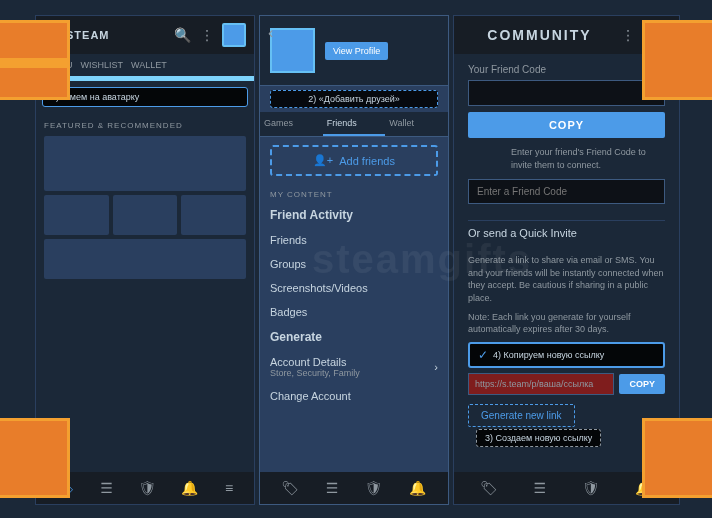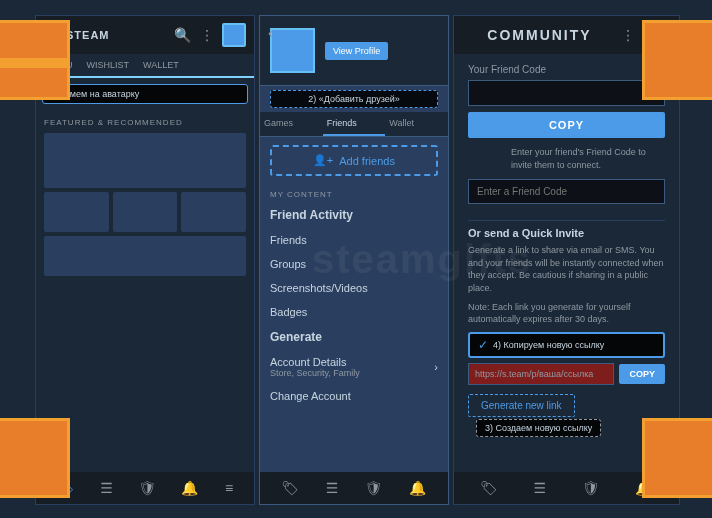--- a/index.html
+++ b/index.html
@@ -137,22 +137,21 @@
       height: 24px;
       background: #4c9be8;
       border-radius: 2px;
       border: 2px solid #66c0f4;
     }
 
     .nav-bar {
       background: #1b2838;
       padding: 4px 6px;
       display: flex;
-      gap: 6px;
-      border-bottom: 2px solid #7dd3fc;
+      border-bottom: 5px solid #7dd3fc;
     }
 
     .nav-item {
       color: #8f98a0;
       font-size: 9px;
       text-transform: uppercase;
       cursor: pointer;
       padding: 2px 4px;
     }
 
@@ -444,22 +443,22 @@
 
     .divider {
       border: none;
       border-top: 1px solid #2a3f5f;
       margin: 6px 0;
     }
 
     .quick-invite-label {
       color: #c7d5e0;
       font-size: 11px;
-      font-weight: bold;
-      margin-bottom: 5px;
+      font-weight: normal;
+      margin-bottom: 15px;
     }
 
     .quick-invite-desc {
       color: #8f98a0;
       font-size: 9px;
       line-height: 1.4;
       margin-bottom: 6px;
     }
 
     .tooltip-box3 {

